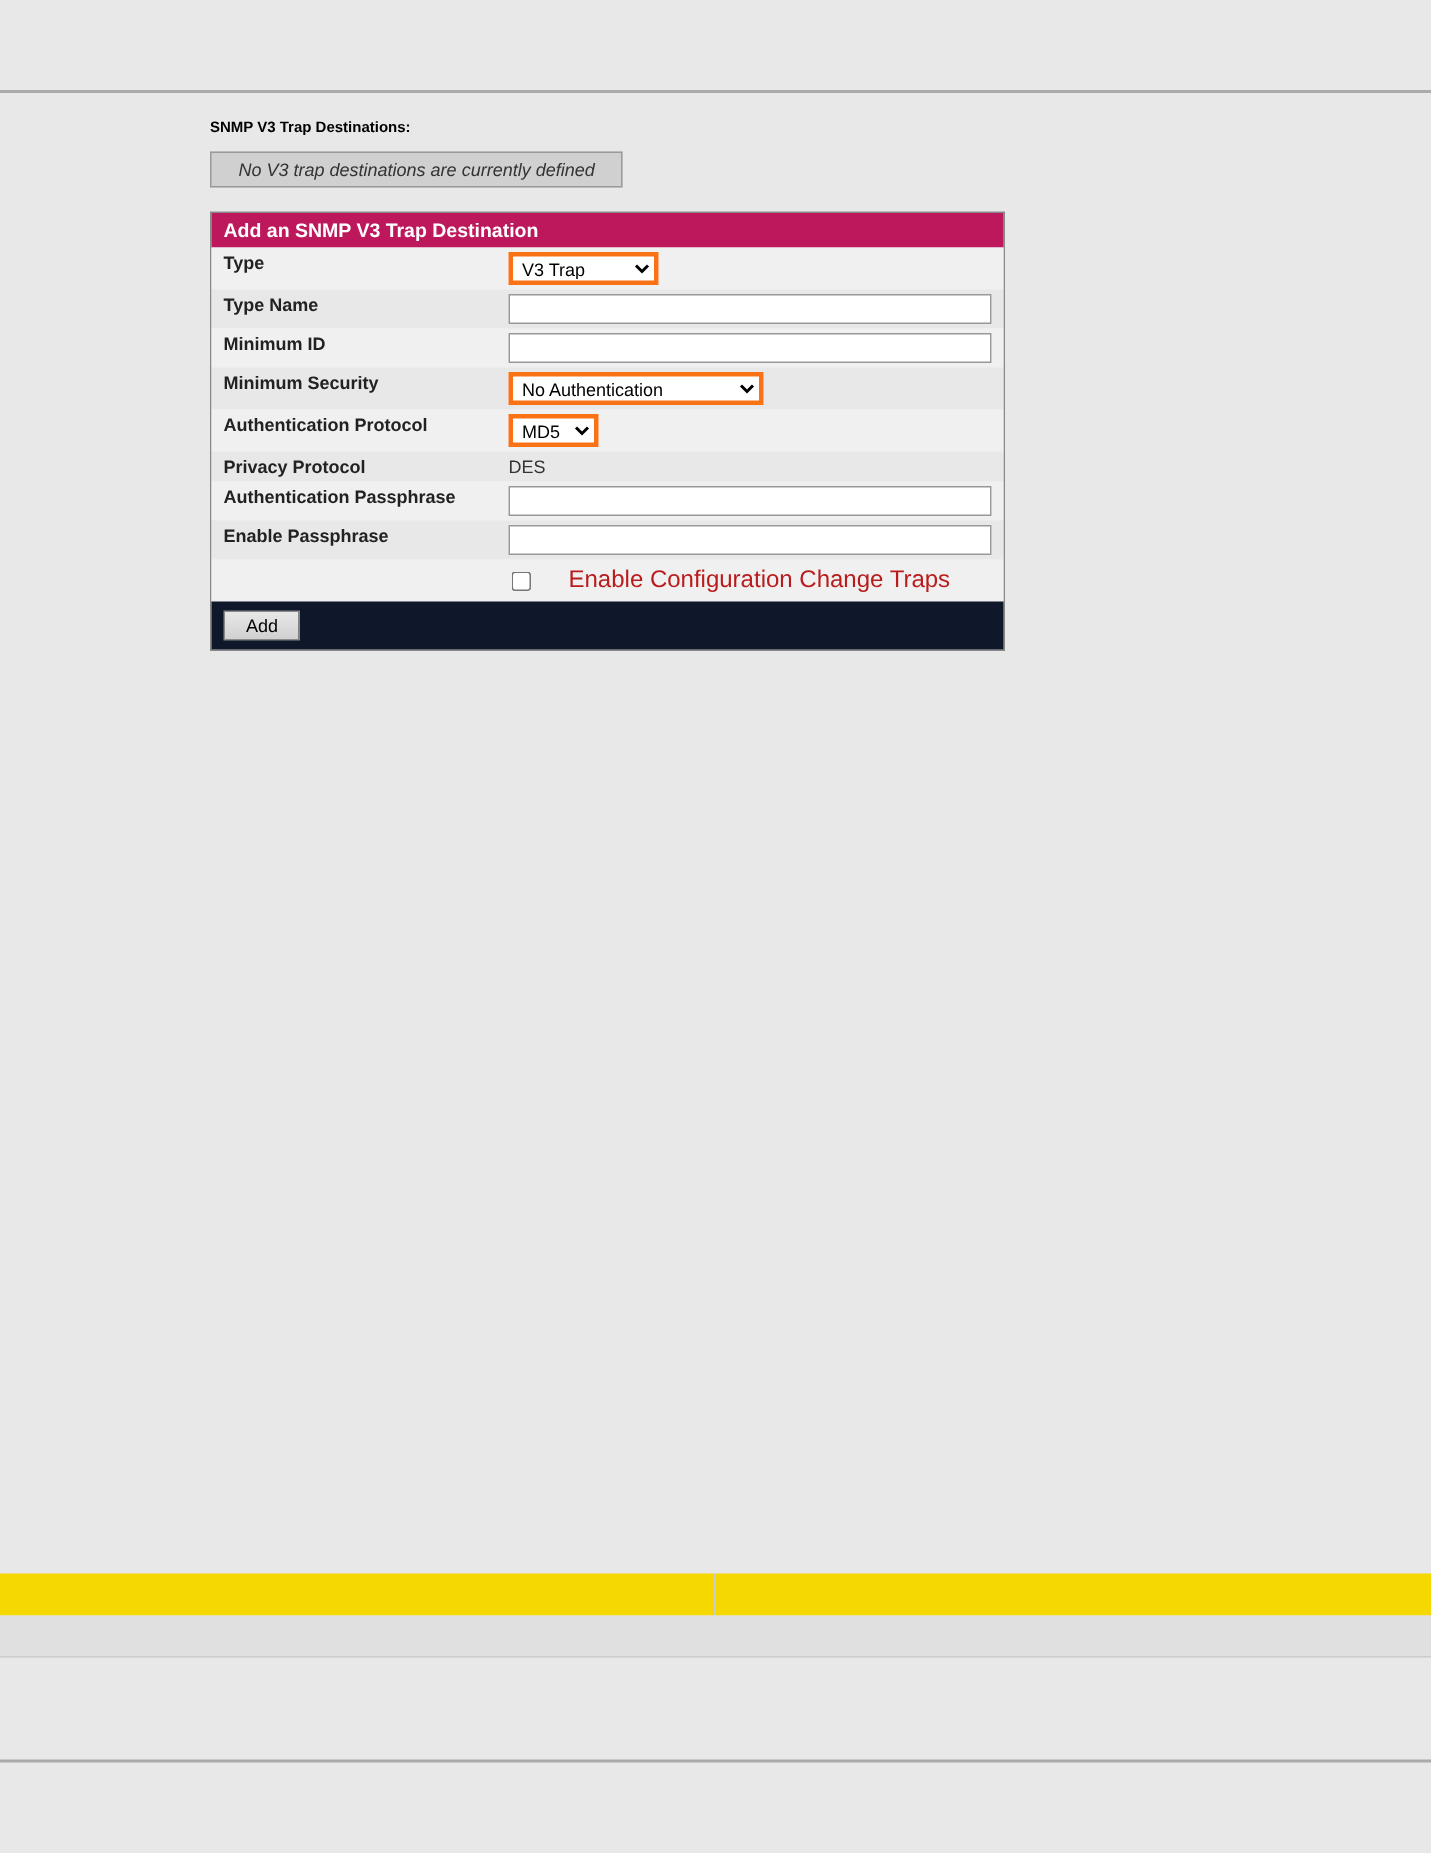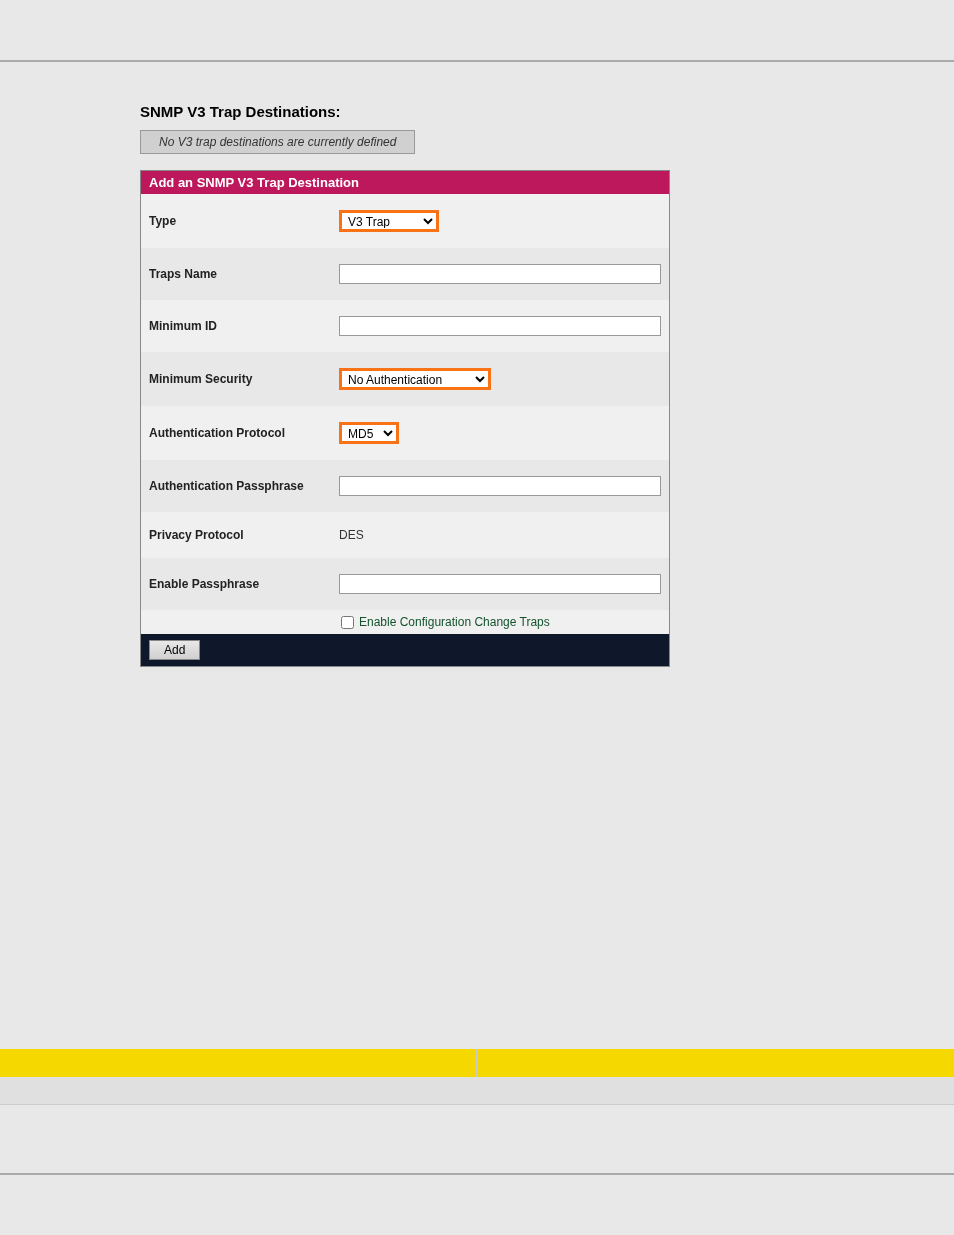--- a/index.html
+++ b/index.html
@@ -32,23 +32,22 @@
       top: 60px;
       left: 0;
     }
 
     .main-content {
       padding: 80px 140px 40px 140px;
     }
 
     .section-title {
       font-weight: bold;
-      font-size: 15px;
+      font-size: 10px;
       margin-bottom: 10px;
-      margin-top: 23px;
     }
 
     .no-destinations-box {
       border: 1px solid #999;
       background: #d0d0d0;
       padding: 4px 18px;
       display: inline-block;
       font-style: italic;
       font-size: 12px;
       margin-bottom: 16px;
@@ -68,22 +67,21 @@
       padding: 4px 8px;
       font-size: 13px;
     }
 
     .form-body {
       padding: 0;
     }
 
     .form-row {
       display: flex;
-      align-items: center;
-      padding: 16px 8px;
+      padding: 3px 8px;
       background: #f0f0f0;
     }
 
     .form-row:nth-child(even) {
       background: #e8e8e8;
     }
 
     .form-label {
       font-weight: bold;
       font-size: 12px;
@@ -114,21 +112,21 @@
       font-size: 12px;
       padding: 1px 2px;
       cursor: pointer;
     }
 
     .type-select {
       width: 100px;
     }
 
     .min-security-select {
-      width: 152px;
+      width: 170px;
     }
 
     .auth-protocol-select {
       width: 60px;
     }
 
     .static-text {
       font-size: 12px;
       color: #333;
     }
@@ -138,22 +136,23 @@
       align-items: center;
       padding: 5px 8px 5px 200px;
       background: #f0f0f0;
     }
 
     .checkbox-row input[type="checkbox"] {
       margin-right: 5px;
     }
 
     .checkbox-label {
-      font-size: 12px;
-      color: #14532d;
+      font-size: 16px;
+      color: #b91c1c;
+      margin-left: 20px;
     }
 
     .add-row {
       padding: 6px 8px;
       background: #0f172a;
     }
 
     .add-button {
       border: 1px solid #888;
       background: linear-gradient(to bottom, #e8e8e8, #d0d0d0);
@@ -228,21 +227,21 @@
             <select class="select-input type-select">
               <option>V3 Trap</option>
               <option>Trap</option>
               <option>Inform</option>
             </select>
           </div>
         </div>
 
 
         <div class="form-row">
-          <div class="form-label">Traps Name</div>
+          <div class="form-label">Type Name</div>
           <div class="form-control-area">
             <input type="text" class="text-input" style="">
           </div>
         </div>
 
         <div class="form-row">
           <div class="form-label">Minimum ID</div>
           <div class="form-control-area">
             <input type="text" class="text-input" style="">
           </div>
@@ -263,30 +262,30 @@
           <div class="form-label">Authentication Protocol</div>
           <div class="form-control-area">
             <select class="select-input auth-protocol-select">
               <option>MD5</option>
               <option>SHA</option>
             </select>
           </div>
         </div>
 
         <div class="form-row">
+          <div class="form-label">Privacy Protocol</div>
+          <div class="form-control-area">
+            <span class="static-text">DES</span>
+          </div>
+        </div>
+
+        <div class="form-row">
           <div class="form-label">Authentication Passphrase</div>
           <div class="form-control-area">
             <input type="text" class="text-input" style="">
-          </div>
-        </div>
-
-        <div class="form-row">
-          <div class="form-label">Privacy Protocol</div>
-          <div class="form-control-area">
-            <span class="static-text">DES</span>
           </div>
         </div>
 
         <div class="form-row">
           <div class="form-label">Enable Passphrase</div>
           <div class="form-control-area">
             <input type="text" class="text-input" style="">
           </div>
         </div>
 

